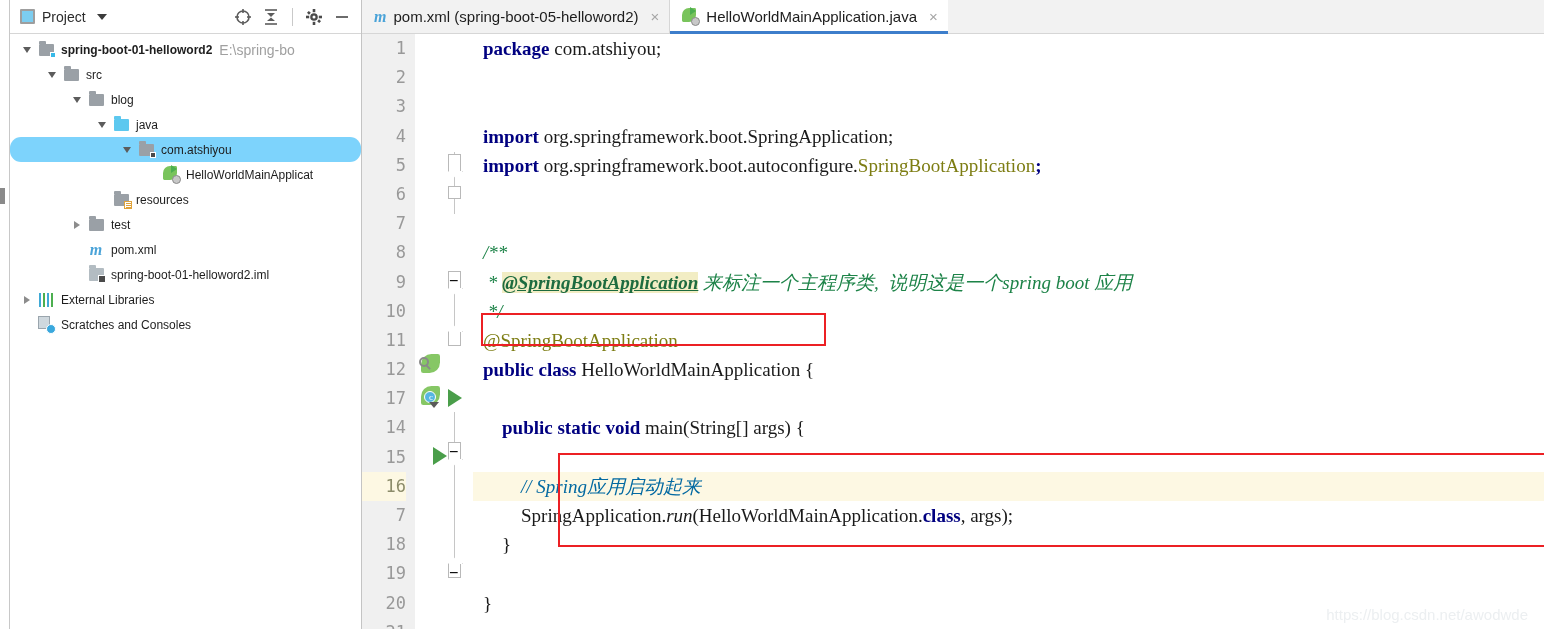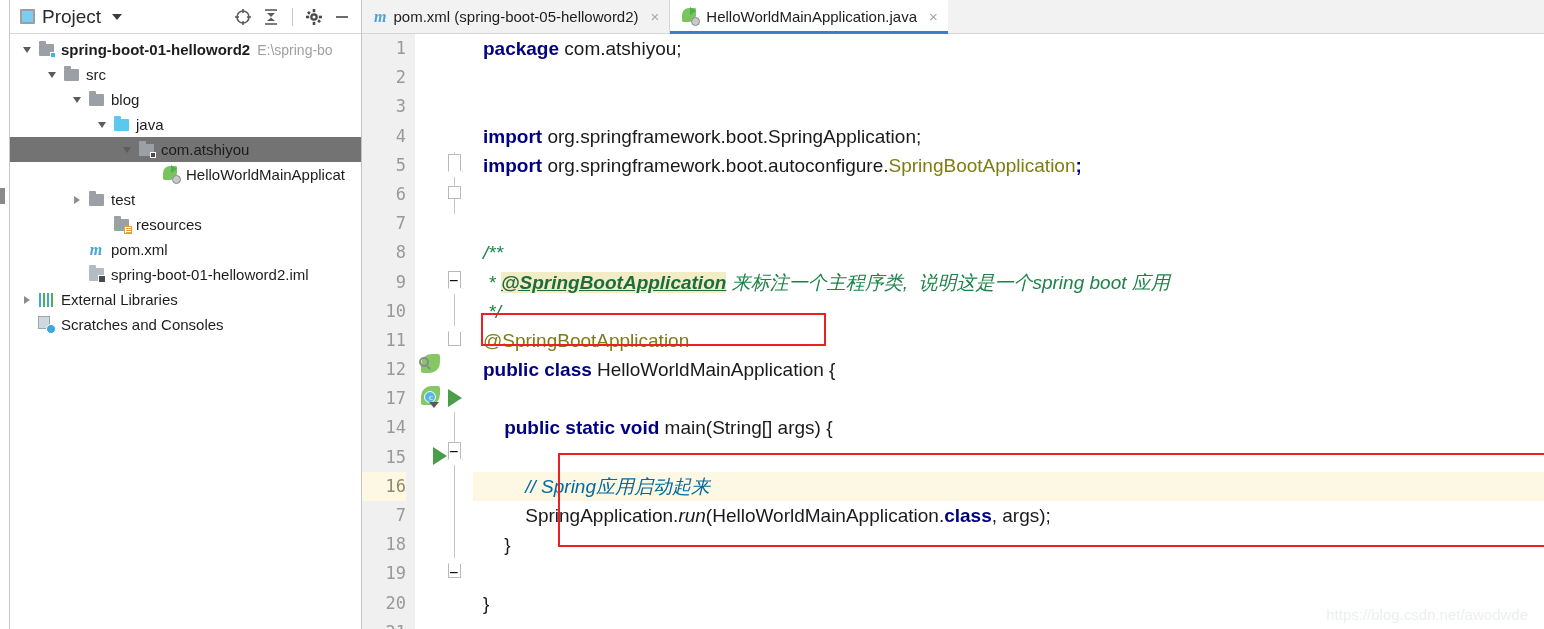--- a/index.html
+++ b/index.html
@@ -30,41 +30,41 @@
   .panel-header {
     height: 34px; display: flex; align-items: center;
     padding: 0 6px 0 10px; background: #ffffff;
     border-bottom: 1px solid #d6d6d6;
   }
   .panel-title-wrap { display: flex; align-items: center; gap: 7px; }
   .panel-icon {
     width: 15px; height: 15px; background: #7ccdf0;
     border: 2px solid #9e9e9e; border-radius: 1px;
   }
-  .panel-title { font-size: 19px; color: #2b2b2b; text-align: center; }
+  .panel-title { font-size: 14px; color: #2b2b2b; text-align: center; }
   .caret-down {
     width: 0; height: 0; border-left: 5px solid transparent;
     border-right: 5px solid transparent; border-top: 6px solid #3c3c3c;
     margin-left: 4px;
   }
   .panel-tools { margin-left: auto; display: flex; align-items: center; gap: 2px; }
   .tool-btn {
     width: 26px; height: 26px; display: flex; align-items: center;
     justify-content: center; cursor: pointer;
   }
   .tool-sep { width: 1px; height: 18px; background: #c9c9c9; margin: 0 6px; }
 
   
   .tree { padding-top: 3px; font-size: 14.5px; color: #1d1d1d; }
   .tree-row {
     height: 25px; display: flex; align-items: center;
     white-space: nowrap; overflow: hidden; cursor: default;
     position: relative;
   }
-  .tree-row.selected { background: #737373; }
+  .tree-row.selected { background: #7dd3fc; border-radius: 11px; }
   .arrow {
     width: 18px; display: flex; align-items: center; justify-content: center;
     flex: 0 0 18px; cursor: pointer;
   }
   .arrow-r {
     width: 0; height: 0; border-top: 4.5px solid transparent;
     border-bottom: 4.5px solid transparent; border-left: 6px solid #8c8c8c;
   }
   .arrow-d {
     width: 0; height: 0; border-left: 4.5px solid transparent;
@@ -114,21 +114,21 @@
   .lib-icon i { display: block; width: 2.5px; height: 14px; }
   .scratch-icon { position: relative; width: 17px; height: 17px; }
   .scratch-icon .pad {
     position: absolute; left: 0; top: 0; width: 12px; height: 13px;
     background: #cfd8de; border: 1px solid #9aa5ad;
   }
   .scratch-icon .clock {
     position: absolute; right: -1px; bottom: -1px; width: 10px; height: 10px;
     border-radius: 50%; background: #3aa8dd; border: 1px solid #fff;
   }
-  .tree-label { font-size: 15px; }
+  .tree-label { font-size: 12px; }
   .tree-label.bold { font-weight: bold; }
   .tree-path { color: #a0a0a0; font-size: 14px; margin-left: 7px; }
   .iml-icon { position: relative; width: 15px; height: 13px; background: #b3bcc2;
               border-radius: 1px; }
   .iml-icon::before { content:""; position:absolute; top:-3px; left:0; width:7px;
                       height:3px; background:#b3bcc2; border-radius:1px 1px 0 0;}
   .iml-icon::after { content:""; position:absolute; right:-2px; bottom:-2px;
                      width:6px; height:6px; background:#4a4a4a; border:1px solid #fff;}
 
   
@@ -159,21 +159,21 @@
   }
   .fold-line {
     position: absolute; left: 39px; width: 1px; background: #c6c6c6;
   }
   .ln {
     height: 29.2px; line-height: 29.2px; font-family: "DejaVu Sans Mono", monospace;
     font-size: 17px; color: #999999;
   }
   .ln.cur { background: #fdf8e3; color: #8c8c6a; }
   .code-col {
-    flex: 1; position: relative; font-family: Liberation Sans, sans-serif;
+    flex: 1; position: relative; font-family: Liberation Serif, serif;
     font-size: 19px; white-space: pre; overflow: hidden;
   }
   .cl { height: 29.2px; line-height: 29.2px; padding-left: 10px; }
   .cl.cur-line { background: #fdf8e3; }
   .kw { color: #000080; font-weight: bold; }
   .plain { color: #1a1a1a; }
   .olive { color: #7d7d13; }
   .doc { color: #1d8348; font-style: italic; }
   .doc-tag {
     color: #1d6b3f; font-weight: bold; font-style: italic;
@@ -363,38 +363,38 @@
           <span class="t-icon">
             <span class="class-icon">
               <span class="leaf"></span>
               <span class="arrow-g"></span>
               <span class="dot"></span>
             </span>
           </span>
           <span class="tree-label">HelloWorldMainApplicat</span>
         </div>
         <div class="tree-row">
-          <span style="display:inline-block;width:58px;flex:0 0 58px;"></span>
-          <span class="arrow">
-            <span class="arrow-r"></span>
-          </span>
-          <span class="t-icon">
-            <span class="folder-gray"></span>
-          </span>
-          <span class="tree-label">test</span>
-        </div>
-        <div class="tree-row">
           <span style="display:inline-block;width:83px;flex:0 0 83px;"></span>
           <span class="arrow"></span>
           <span class="t-icon">
             <span class="folder-gray">
               <span class="badge-lines"></span>
             </span>
           </span>
           <span class="tree-label">resources</span>
+        </div>
+        <div class="tree-row">
+          <span style="display:inline-block;width:58px;flex:0 0 58px;"></span>
+          <span class="arrow">
+            <span class="arrow-r"></span>
+          </span>
+          <span class="t-icon">
+            <span class="folder-gray"></span>
+          </span>
+          <span class="tree-label">test</span>
         </div>
         <div class="tree-row">
           <span style="display:inline-block;width:58px;flex:0 0 58px;"></span>
           <span class="arrow"></span>
           <span class="t-icon">
             <span class="m-icon">m</span>
           </span>
           <span class="tree-label">pom.xml</span>
         </div>
         <div class="tree-row">

